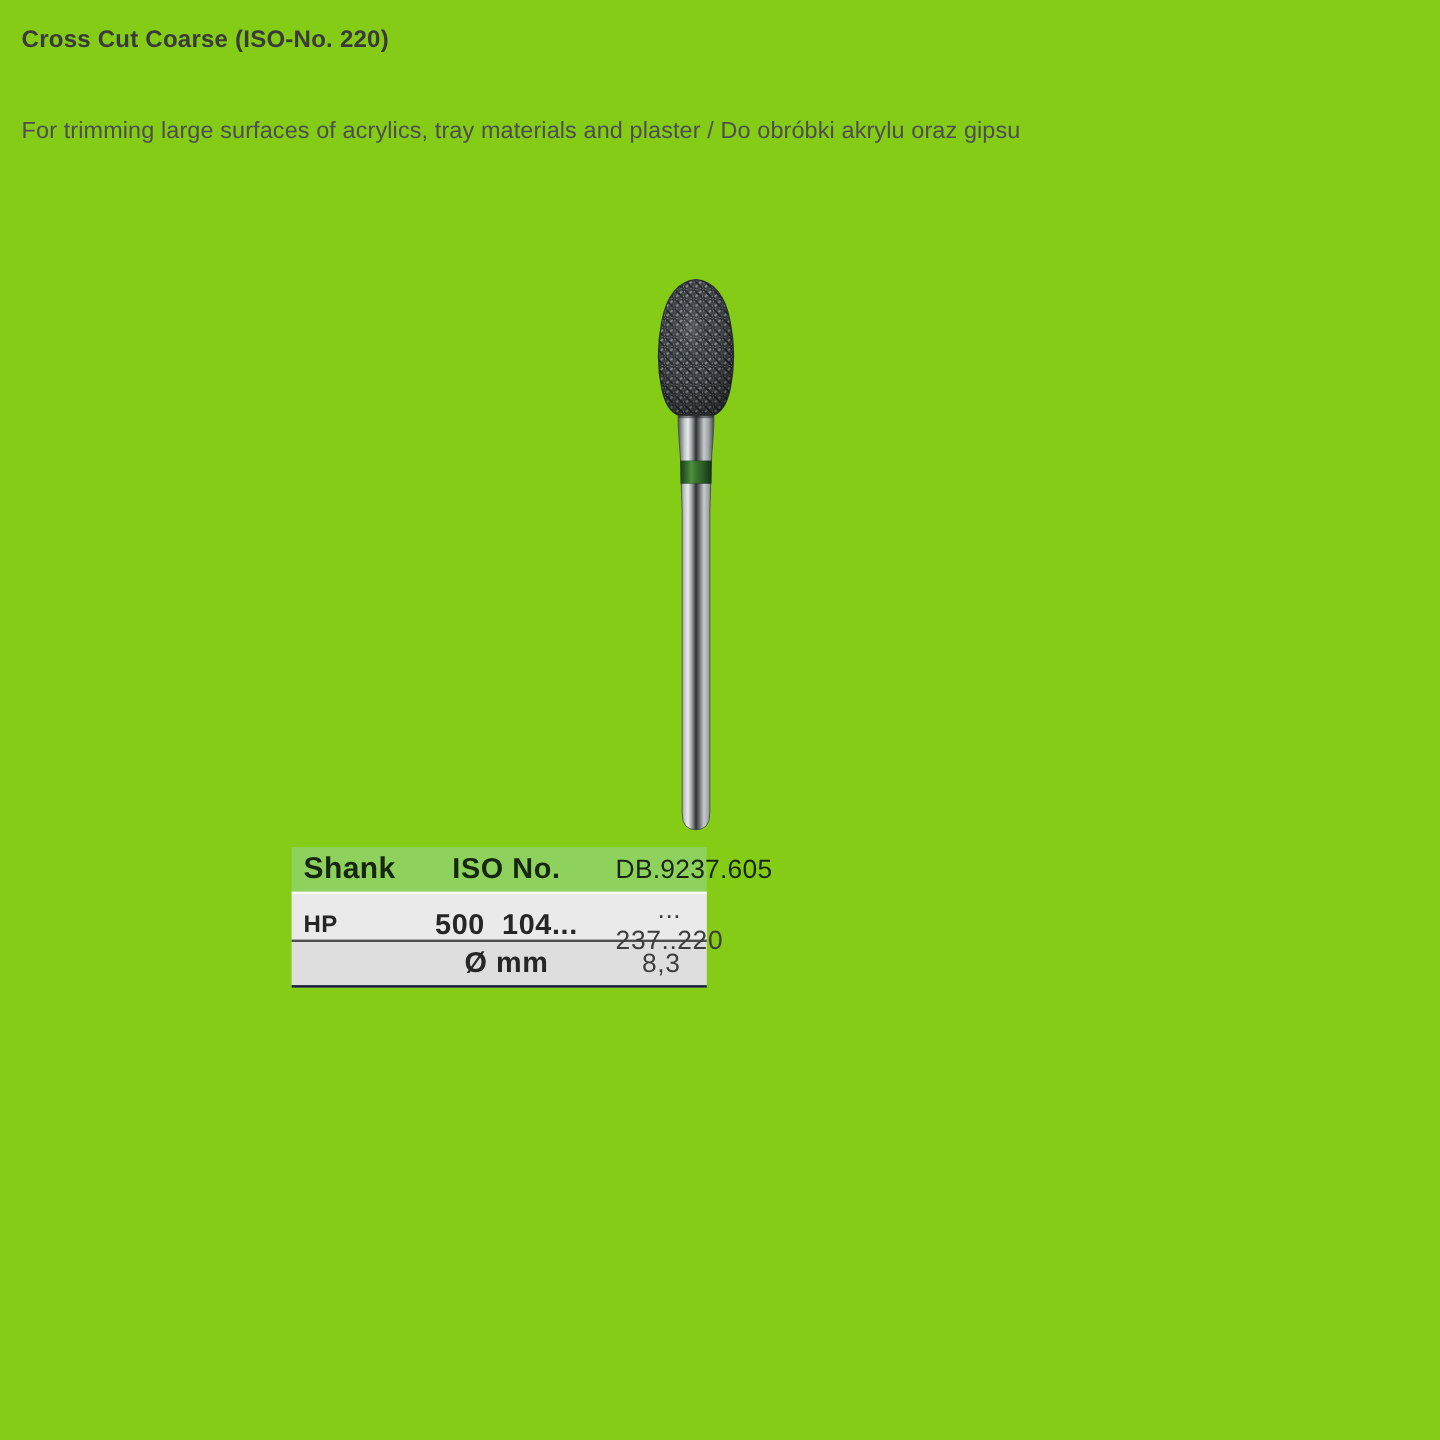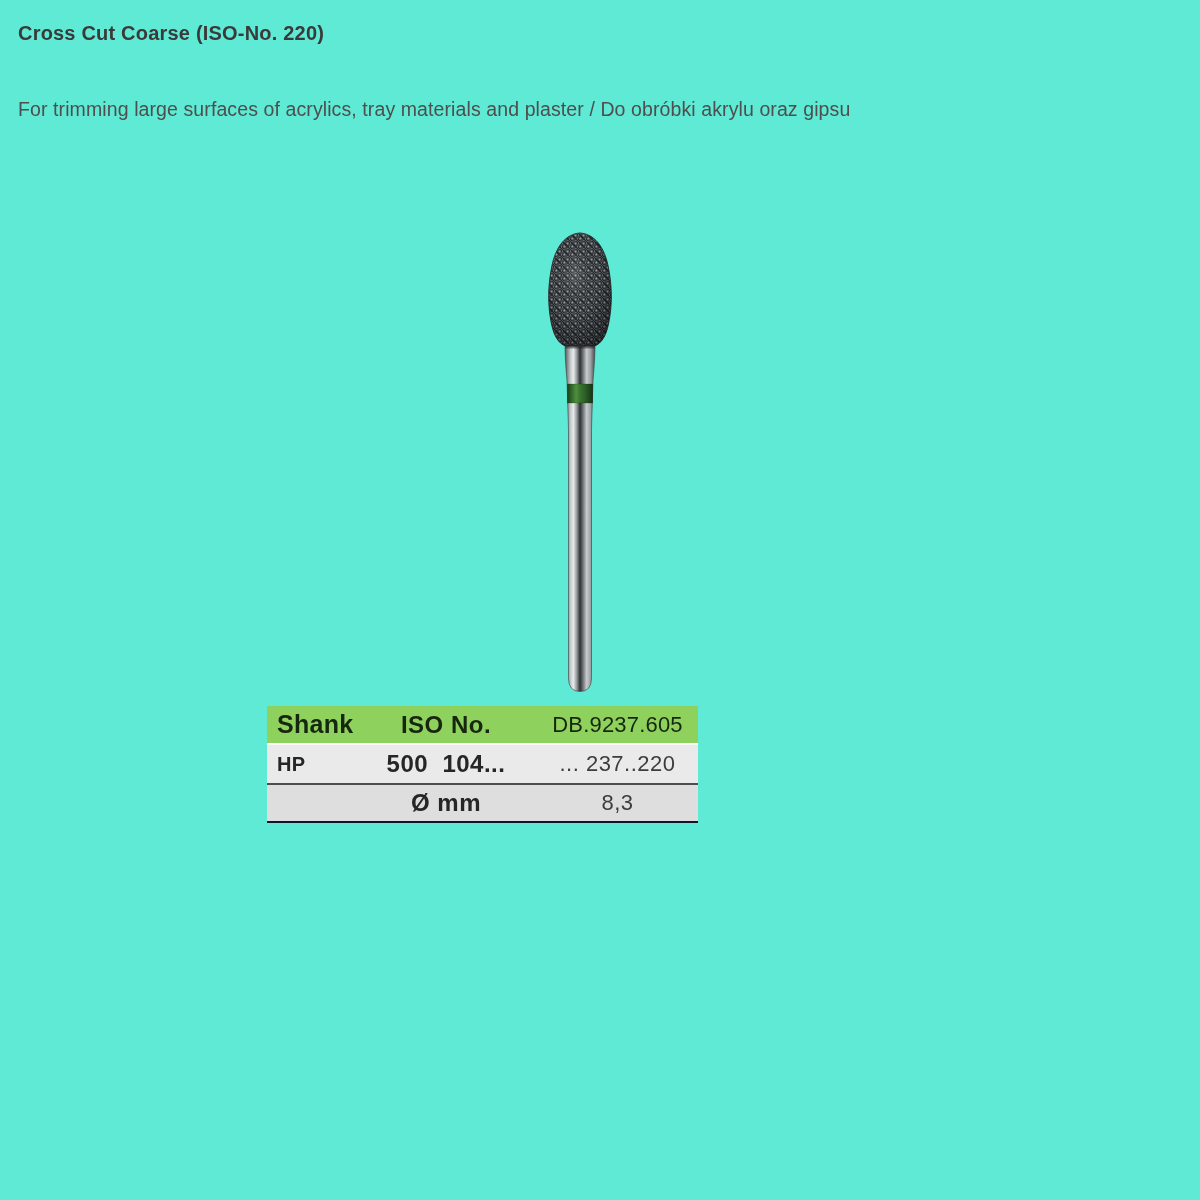--- a/index.html
+++ b/index.html
@@ -11,21 +11,21 @@
     width: 1200px;
     height: 1200px;
     position: relative;
     font-family: "Liberation Sans", sans-serif;
     color: #3b3b3b;
     overflow: hidden;
   }
   .page {
     position: absolute;
     inset: 0;
-    background: #5eead4;
+    background: #84cc16;
   }
   .title-block {
     position: absolute;
     left: 18px;
     top: 21px;
   }
   .title-line {
     font-size: 20px;
     font-weight: bold;
     line-height: 24px;
@@ -47,22 +47,21 @@
     left: 530px;
     top: 225px;
     width: 100px;
     height: 480px;
   }
   
   .spec-table {
     position: absolute;
     left: 243px;
     top: 706px;
-    width: 431px;
-    margin-left: 24px;
+    width: 346px;
   }
   .trow {
     display: grid;
     grid-template-columns: 88px 182px 1fr;
     align-items: center;
     box-sizing: border-box;
   }
   .trow.hdr {
     background: #8ed15c;
     height: 39px;

